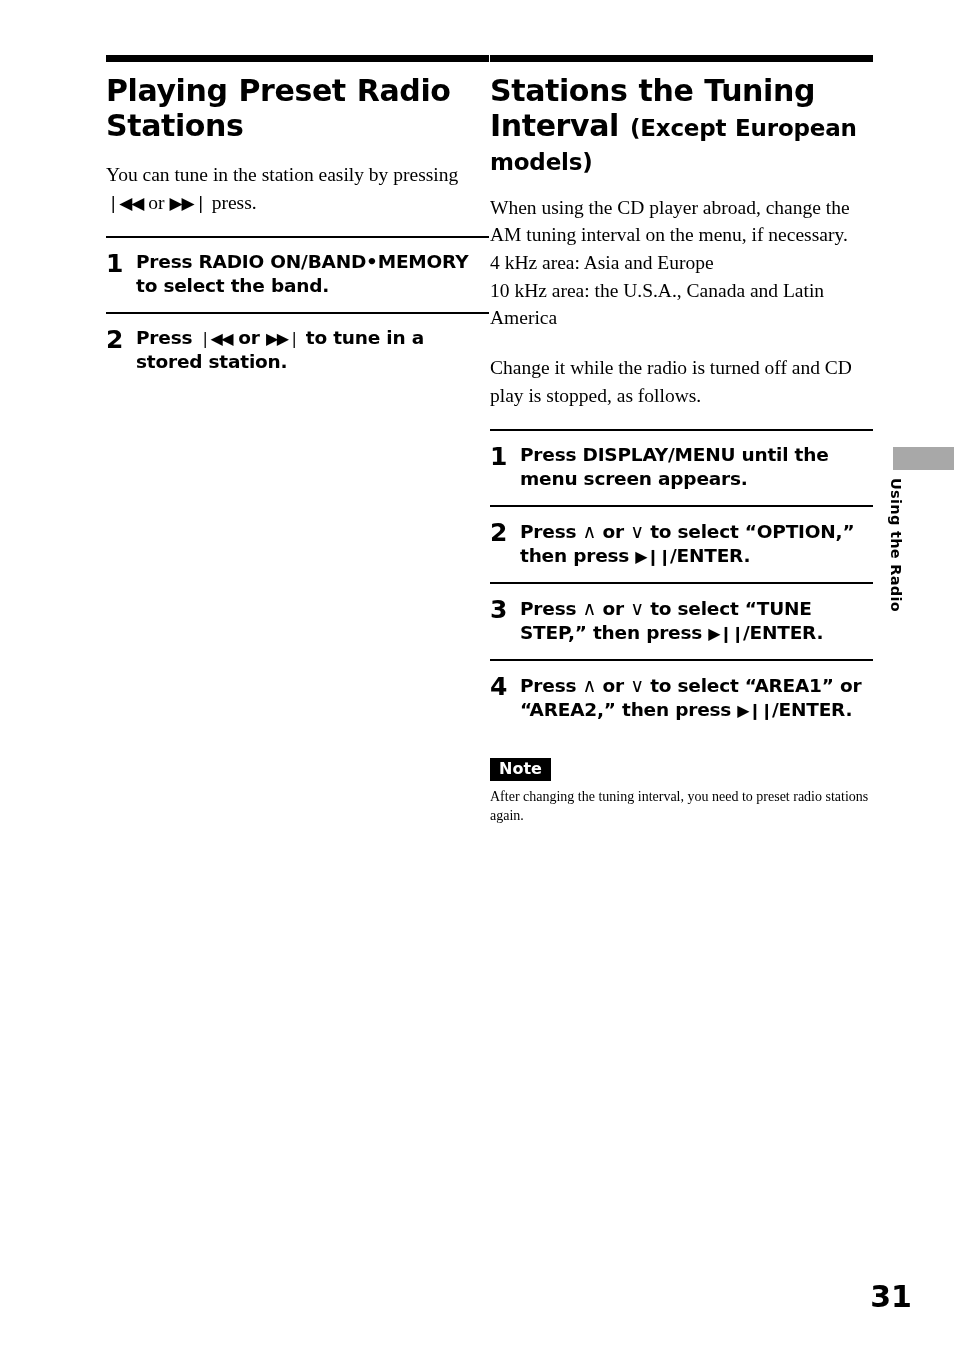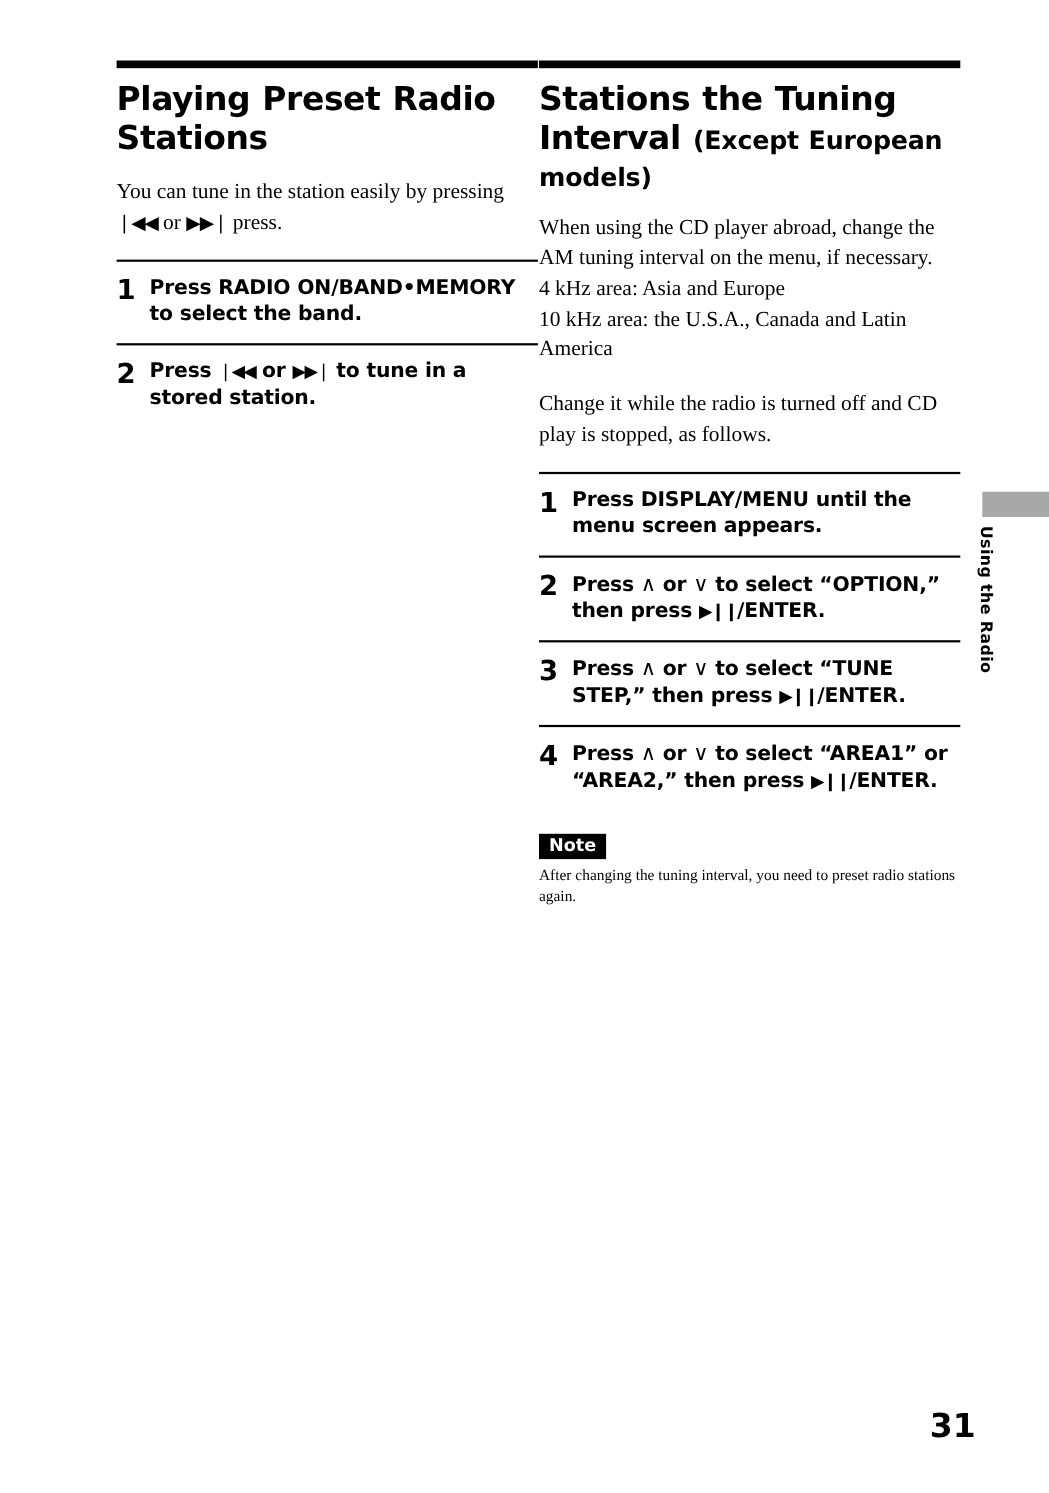--- a/index.html
+++ b/index.html
@@ -134,21 +134,21 @@
     font-size: 14.5px;
     letter-spacing: 0.3px;
     white-space: nowrap;
     transform-origin: left top;
     transform: rotate(90deg) translate(0, -19px);
   }
 
   
   .page-num {
     position: absolute;
-    right: 67px;
+    right: 42px;
     top: 1282px;
     font-family: "DejaVu Sans", "Liberation Sans", sans-serif;
     font-weight: bold;
     font-size: 30px;
     line-height: 1;
   }
 </style>
 </head>
 <body>
 

